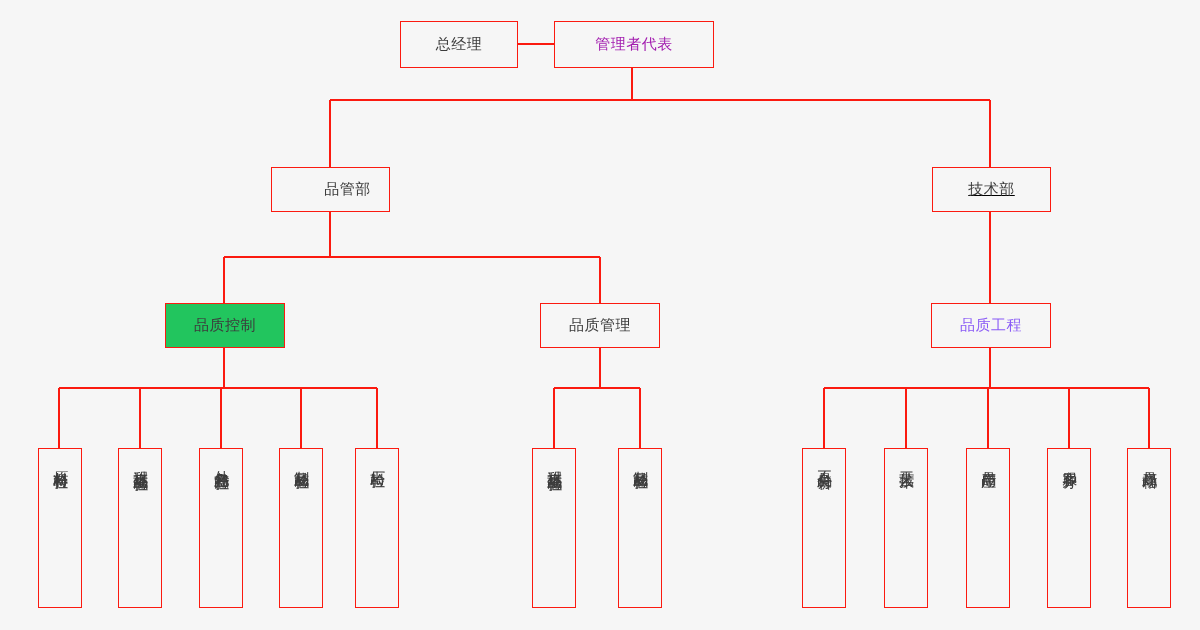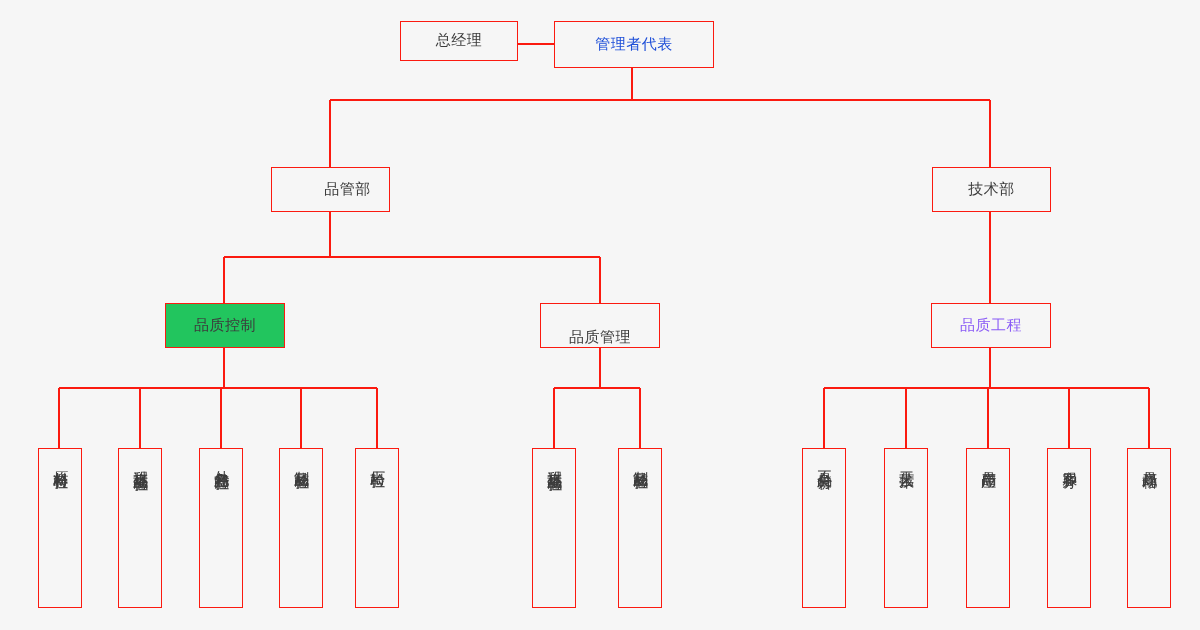--- a/index.html
+++ b/index.html
@@ -86,36 +86,36 @@
       <polyline points="640,388 640,448" fill="none" stroke="#fb1a10" stroke-width="1.4" shape-rendering="crispEdges"></polyline>
       <polyline points="990,348 990,388" fill="none" stroke="#fb1a10" stroke-width="1.4" shape-rendering="crispEdges"></polyline>
       <polyline points="824,388 1149,388" fill="none" stroke="#fb1a10" stroke-width="1.4" shape-rendering="crispEdges"></polyline>
       <polyline points="824,388 824,448" fill="none" stroke="#fb1a10" stroke-width="1.4" shape-rendering="crispEdges"></polyline>
       <polyline points="906,388 906,448" fill="none" stroke="#fb1a10" stroke-width="1.4" shape-rendering="crispEdges"></polyline>
       <polyline points="988,388 988,448" fill="none" stroke="#fb1a10" stroke-width="1.4" shape-rendering="crispEdges"></polyline>
       <polyline points="1069,388 1069,448" fill="none" stroke="#fb1a10" stroke-width="1.4" shape-rendering="crispEdges"></polyline>
       <polyline points="1149,388 1149,448" fill="none" stroke="#fb1a10" stroke-width="1.4" shape-rendering="crispEdges"></polyline>
     </svg>
   <div id="node-layer">
-      <div class="node horizontal" style="left: 400px; top: 21px; width: 118px; height: 40px; border-color: rgb(251, 26, 16); background: rgb(246, 246, 246);">
+      <div class="node horizontal" style="left: 400px; top: 21px; width: 118px; height: 47px; border-color: rgb(251, 26, 16); background: rgb(246, 246, 246);">
         <span class="node-label" style="color: rgb(60, 60, 60);">总经理</span>
       </div>
       <div class="node horizontal" style="left: 554px; top: 21px; width: 160px; height: 47px; border-color: rgb(251, 26, 16); background: rgb(246, 246, 246);">
-        <span class="node-label" style="color: #1d4ed8;">管理者代表</span>
+        <span class="node-label" style="color: #a21caf;">管理者代表</span>
       </div>
       <div class="node horizontal" style="left: 271px; top: 167px; width: 119px; height: 45px; border-color: rgb(251, 26, 16); background: rgb(246, 246, 246); padding-left: 34px;">
         <span class="node-label" style="color: rgb(60, 60, 60);">品管部</span>
       </div>
-      <div class="node horizontal" style="left: 932px; top: 167px; width: 119px; height: 45px; border-color: rgb(251, 26, 16); background: rgb(246, 246, 246);">
+      <div class="node horizontal" style="left: 932px; top: 167px; width: 119px; height: 45px; border-color: rgb(251, 26, 16); background: rgb(246, 246, 246); text-decoration: underline;">
         <span class="node-label" style="color: rgb(60, 60, 60);">技术部</span>
       </div>
       <div class="node horizontal" style="left: 165px; top: 303px; width: 120px; height: 45px; border-color: rgb(251, 26, 16); background: #22c55e;">
         <span class="node-label" style="color: rgb(60, 60, 60);">品质控制</span>
       </div>
-      <div class="node horizontal" style="left: 540px; top: 303px; width: 120px; height: 45px; border-color: rgb(251, 26, 16); background: rgb(246, 246, 246); align-items: flex-end;">
+      <div class="node horizontal" style="left: 540px; top: 303px; width: 120px; height: 45px; border-color: rgb(251, 26, 16); background: rgb(246, 246, 246);">
         <span class="node-label" style="color: rgb(60, 60, 60);">品质管理</span>
       </div>
       <div class="node horizontal" style="left: 931px; top: 303px; width: 120px; height: 45px; border-color: rgb(251, 26, 16); background: rgb(246, 246, 246);">
         <span class="node-label" style="color: #8b5cf6;">品质工程</span>
       </div>
       <div class="node vertical" style="left: 38px; top: 448px; width: 44px; height: 160px; border-color: rgb(251, 26, 16); background: rgb(246, 246, 246);">
         <span class="node-label" style="color: rgb(60, 60, 60);">原材料检验</span>
       </div>
       <div class="node vertical" style="left: 118px; top: 448px; width: 44px; height: 160px; border-color: rgb(251, 26, 16); background: rgb(246, 246, 246);">
         <span class="node-label" style="color: rgb(60, 60, 60);">过程半成品检验</span>

